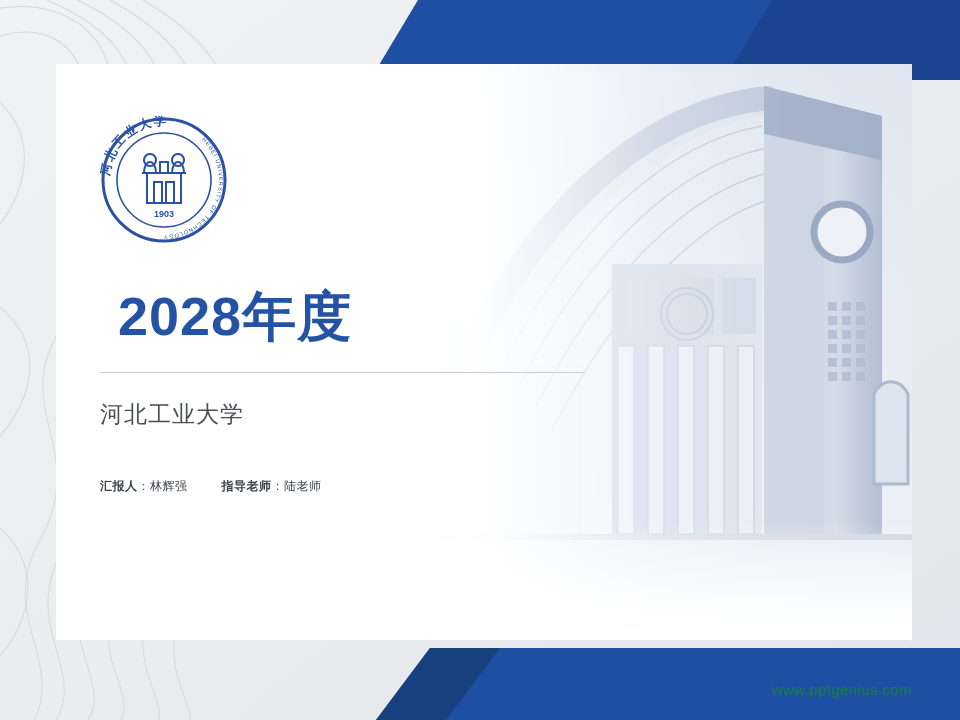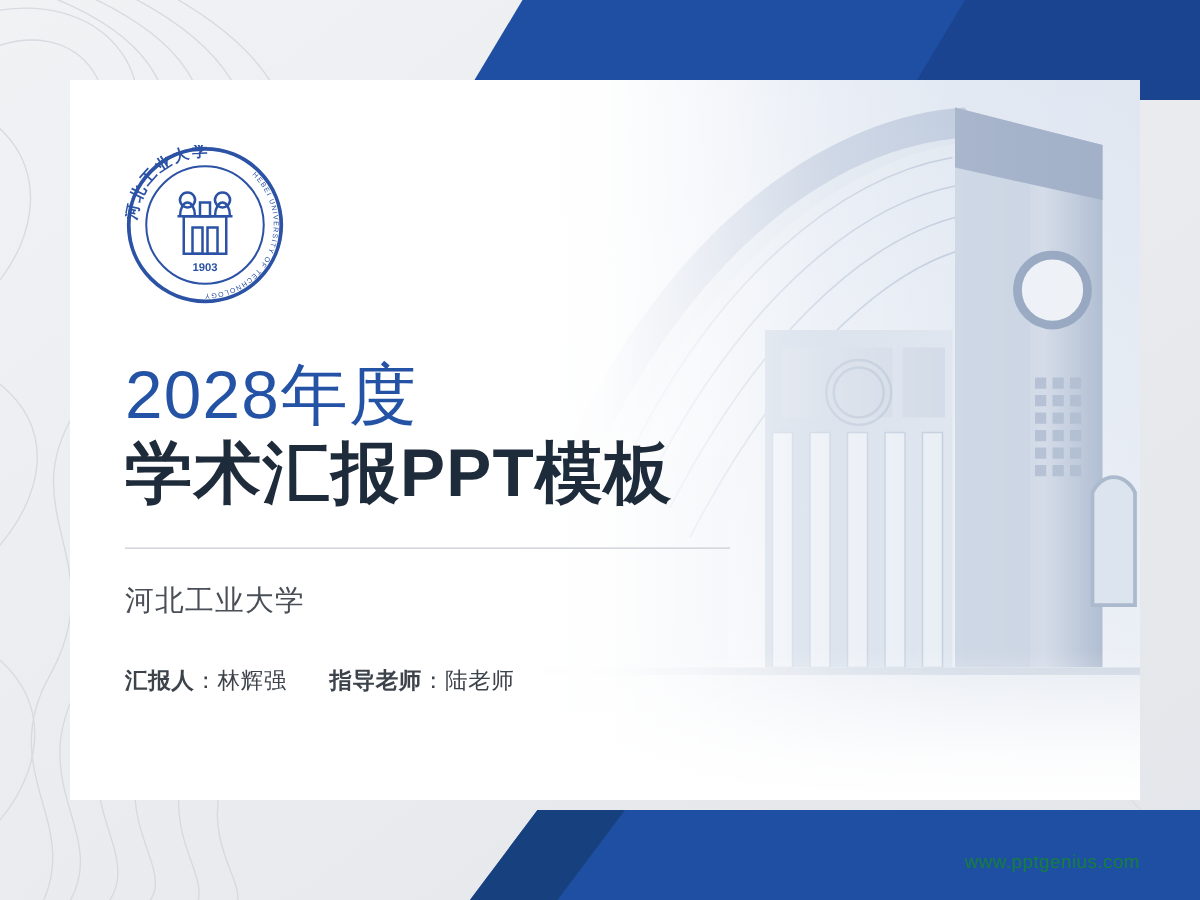--- a/index.html
+++ b/index.html
@@ -130,25 +130,26 @@
 
   
   .title-block {
     position: absolute;
     left: 44px;
     top: 222px;
     width: 540px;
   }
   .title-year {
     font-size: 54px;
-    font-weight: normal;
+    font-weight: bold;
     color: #2453a6;
     letter-spacing: 1px;
     line-height: 1.12;
     white-space: nowrap;
+    margin-left: 18px;
   }
   .title-main {
     font-size: 54px;
     font-weight: bold;
     color: #1e2b3a;
     letter-spacing: 1px;
     line-height: 1.18;
     margin-top: 2px;
     white-space: nowrap;
   }
@@ -158,22 +159,22 @@
     background: #c9ccd2;
     margin-top: 26px;
   }
   .subtitle {
     margin-top: 26px;
     font-size: 23px;
     color: #4a4f57;
     letter-spacing: 1px;
   }
   .meta {
-    margin-top: 36px;
-    font-size: 18px;
+    margin-top: 48px;
+    font-size: 12px;
     color: #3d434b;
     letter-spacing: 0.5px;
     display: flex;
     align-items: center;
   }
   .meta .label { font-weight: bold; }
   .meta .gap { display: inline-block; width: 34px; }
 
   
   .footer-url {
@@ -341,21 +342,20 @@
           <path d="M44,57 C44,50 47,46 50,46 C53,46 56,50 56,57"></path>
           <path d="M72,57 C72,50 75,46 78,46 C81,46 84,50 84,57"></path>
           <path d="M60,46 L68,46 L68,57 L60,57 Z"></path>
         </g>
         <text x="64" y="101" text-anchor="middle" fill="#2b52a4" font-family="'Liberation Sans', sans-serif" font-size="9" font-weight="bold">1903</text>
       </svg>
     </div>
 
     <div class="title-block">
       <div class="title-year">2028年度</div>
-      <div class="title-main">学术汇报PPT模板</div>
       <div class="rule"></div>
       <div class="subtitle">河北工业大学</div>
       <div class="meta">
         <span class="label">汇报人</span>
         <span>：</span>
         <span>林辉强</span>
         <span class="gap"></span>
         <span class="label">指导老师</span>
         <span>：</span>
         <span>陆老师</span>

